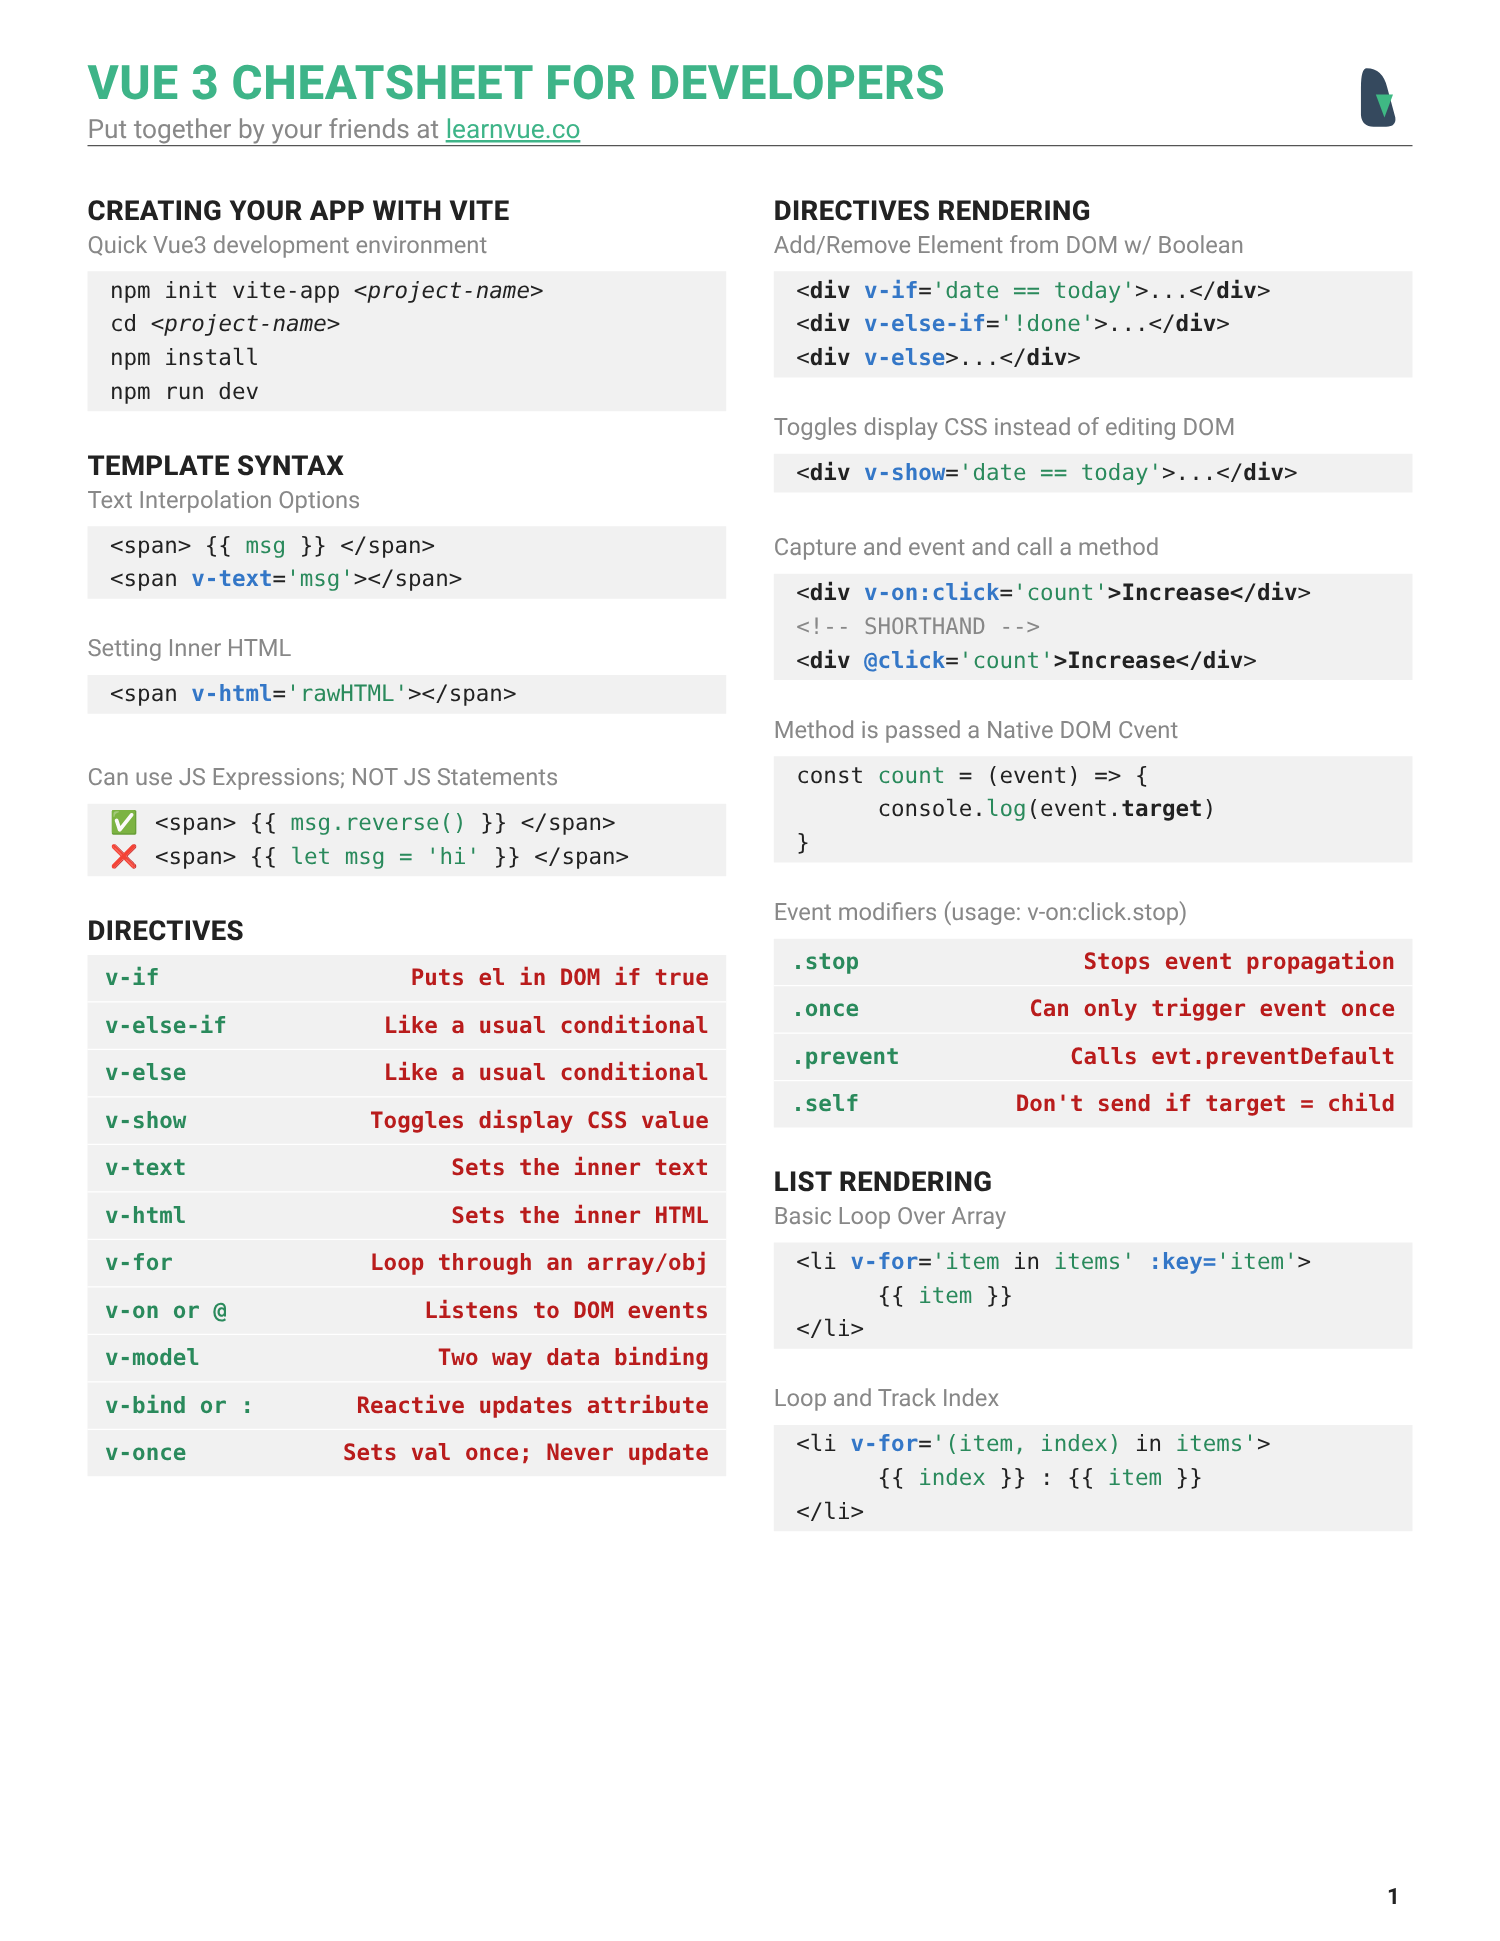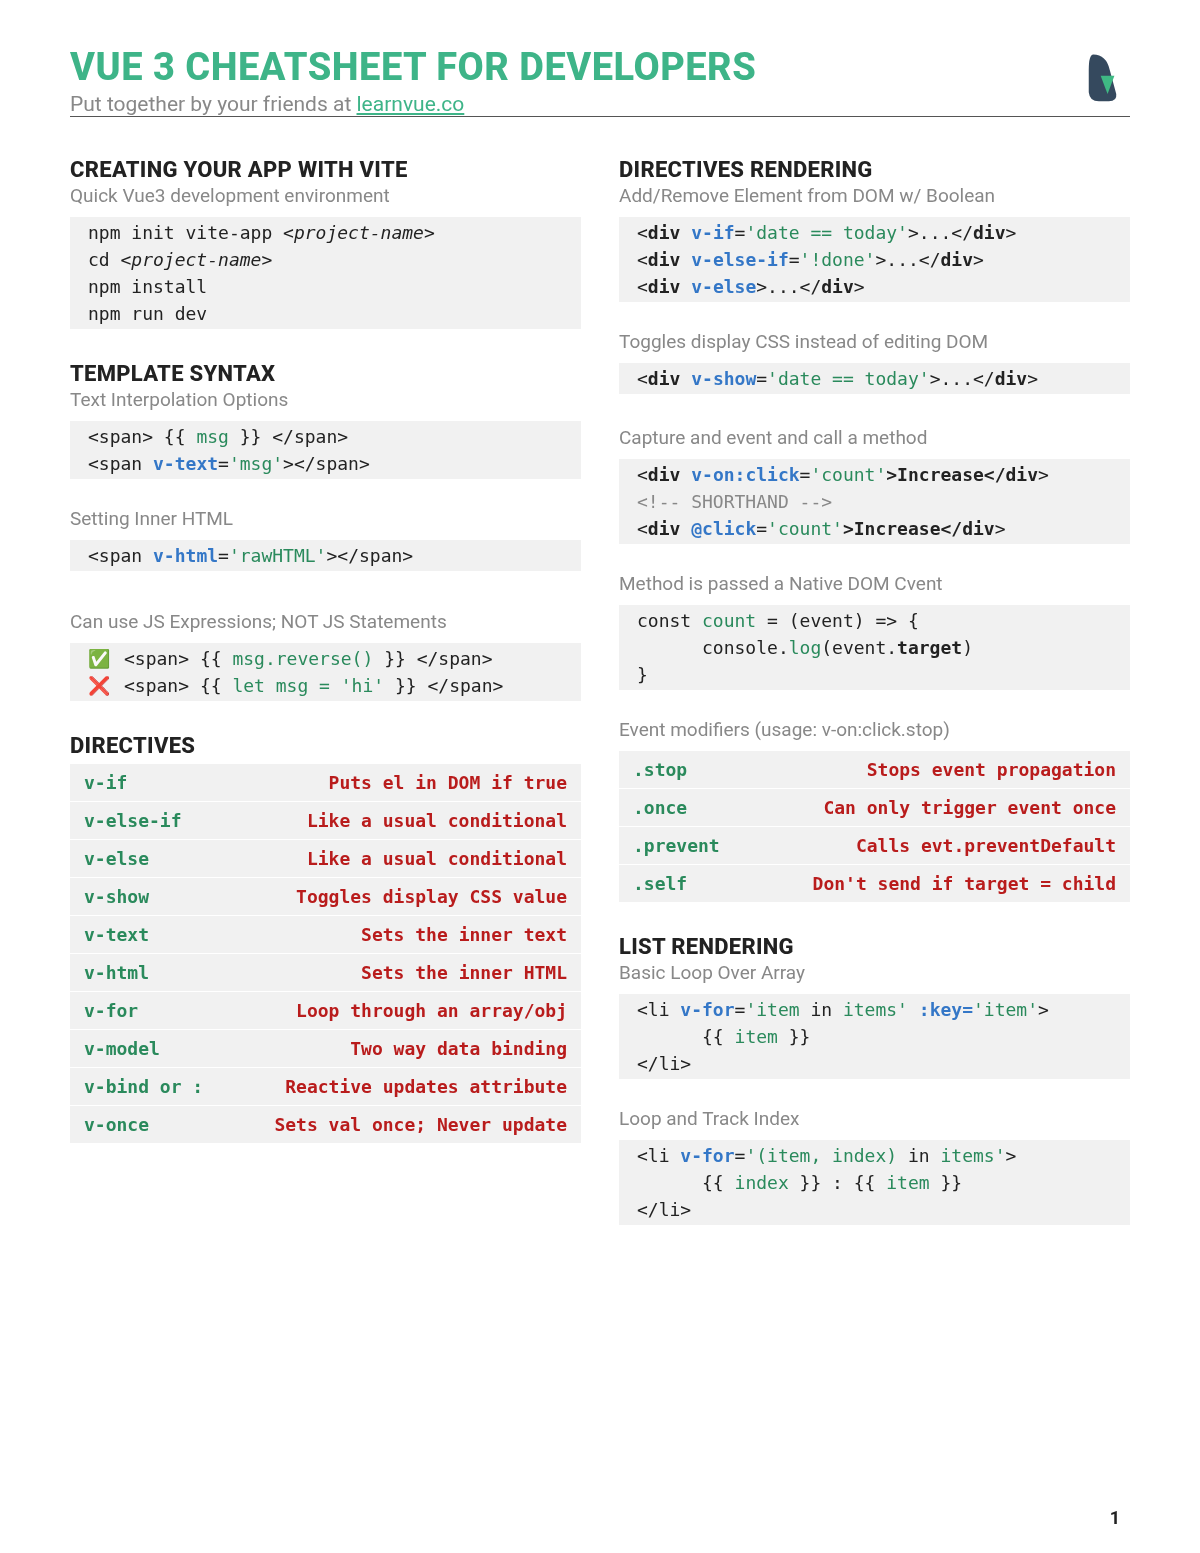--- a/index.html
+++ b/index.html
@@ -160,20 +160,24 @@
           </div>
         <div class="drow">
             <span class="dname">v-html</span>
             <span class="ddesc">Sets the inner HTML</span>
           </div>
         <div class="drow">
             <span class="dname">v-for</span>
             <span class="ddesc">Loop through an array/obj</span>
           </div>
         <div class="drow">
+            <span class="dname">v-on or @</span>
+            <span class="ddesc">Listens to DOM events</span>
+          </div>
+        <div class="drow">
             <span class="dname">v-model</span>
             <span class="ddesc">Two way data binding</span>
           </div>
         <div class="drow">
             <span class="dname">v-bind or :</span>
             <span class="ddesc">Reactive updates attribute</span>
           </div>
         <div class="drow">
             <span class="dname">v-once</span>
             <span class="ddesc">Sets val once; Never update</span>

